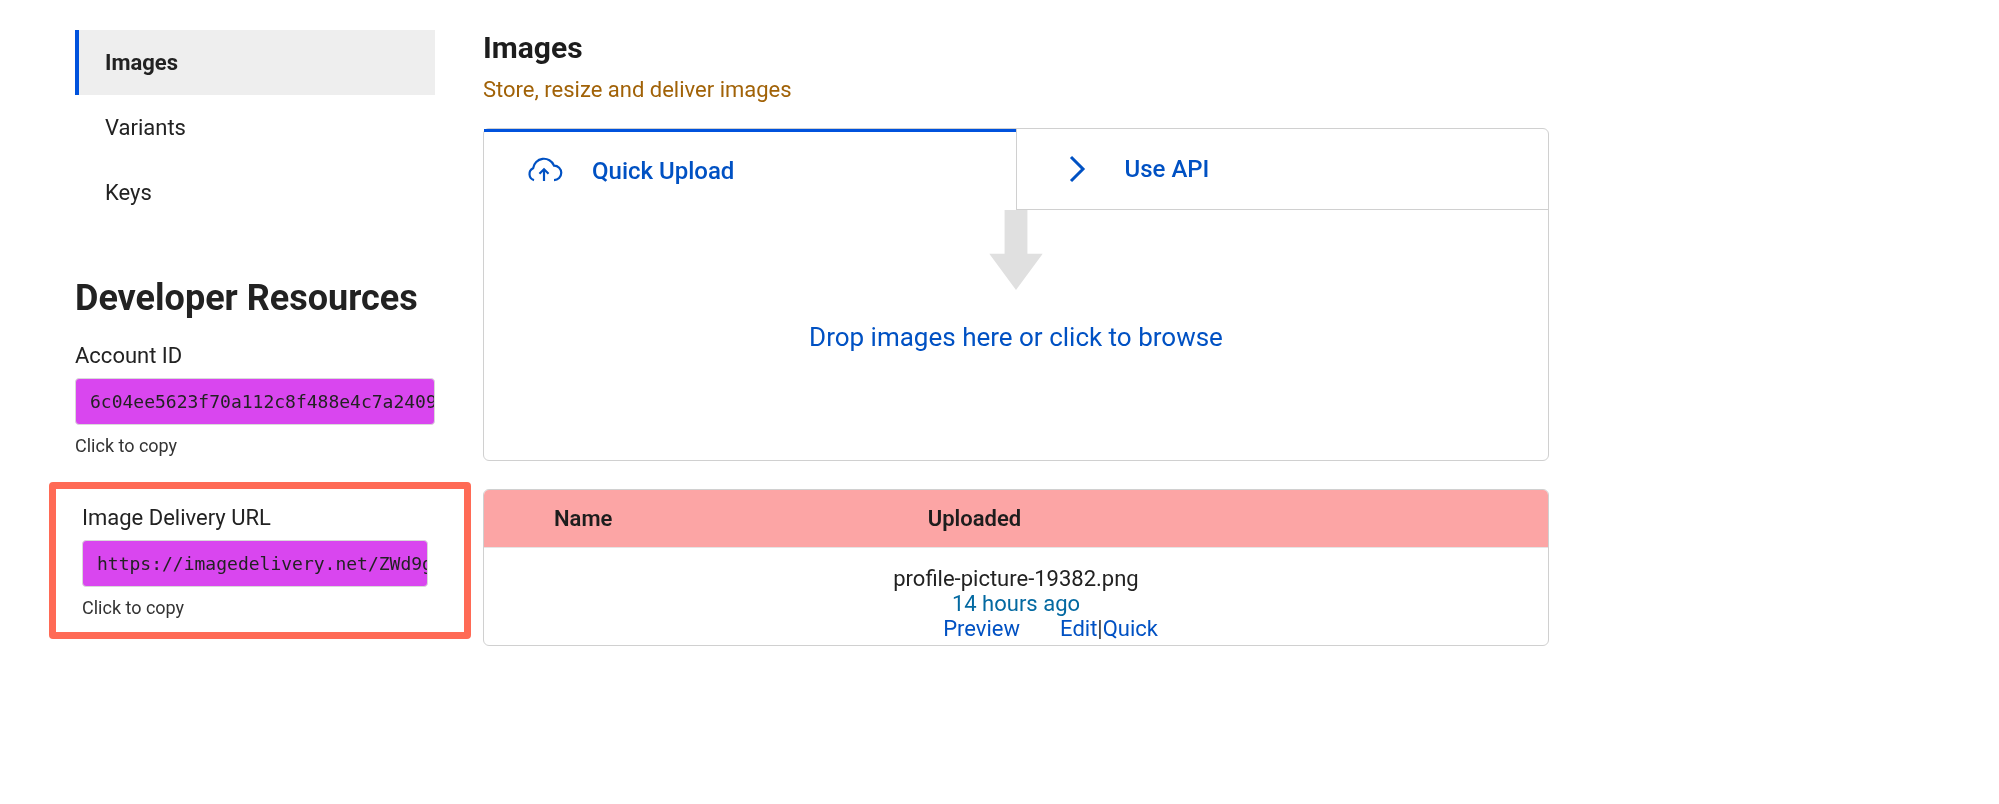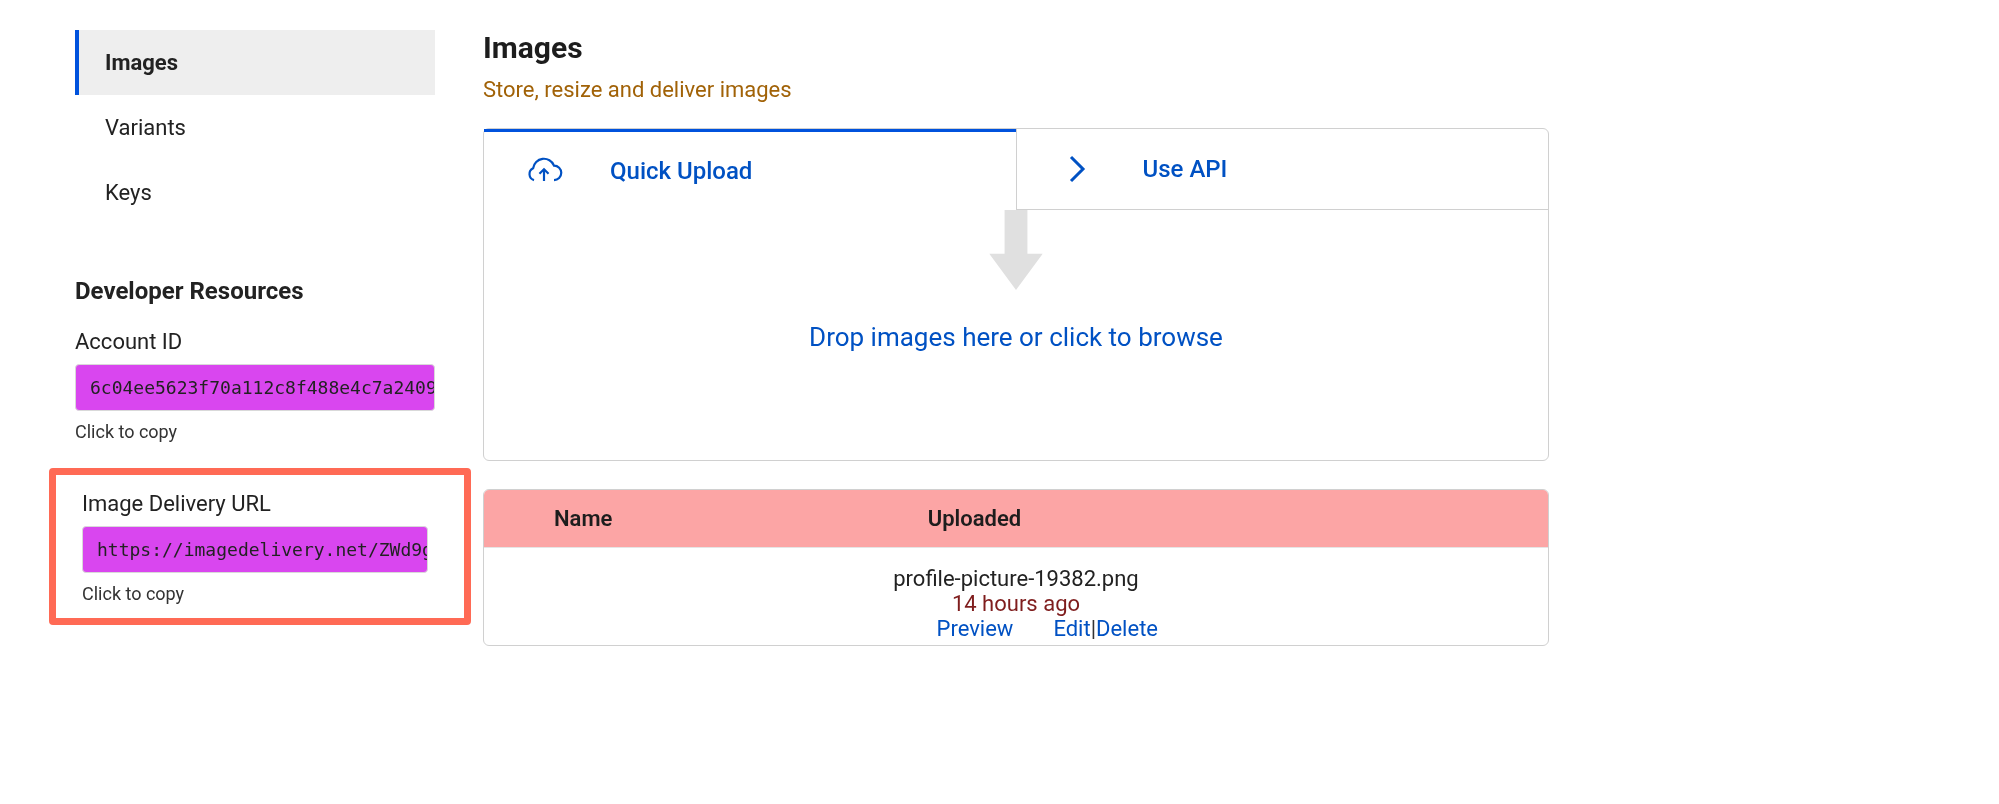--- a/index.html
+++ b/index.html
@@ -24,21 +24,21 @@
       cursor: pointer;
       border-left: 4px solid transparent;
     }
     .nav-item.active {
       background: #eeeeee;
       font-weight: 700;
       border-left: 4px solid #0052dd;
     }
     .dev-section { margin-top: 52px; }
     .dev-title {
-      font-size: 24px;
+      font-size: 36px;
       font-weight: 700;
       color: #222;
       margin-bottom: 24px;
     }
     .field-block { margin-bottom: 26px; }
     .field-label { font-size: 22px; color: #222; margin-bottom: 10px; }
     .field-input {
       width: 100%;
       border: 1px solid #d9d9d9;
       background: #d946ef;
@@ -70,21 +70,21 @@
     .upload-card {
       border: 1px solid #d0d0d0;
       border-radius: 6px;
       width: 100%;
     }
     .upload-tabs { display: flex; }
     .upload-tab {
       flex: 1;
       display: flex;
       align-items: center;
-      gap: 46px;
+      gap: 28px;
       padding: 22px 40px;
       cursor: pointer;
       font-size: 24px;
       font-weight: 500;
       color: #0051c3;
     }
     .upload-tab.active { border-top: 3px solid #0052dd; }
     .upload-tab:not(.active) {
       border-bottom: 1px solid #d0d0d0;
       border-left: 1px solid #d0d0d0;
@@ -116,21 +116,21 @@
     .col-uploaded { flex: 1.2; }
     .col-actions { width: 340px; display:flex; justify-content: flex-end; gap: 10px; padding-right: 28px;}
     .table-row {
       display: flex;
       align-items: center;
       padding: 18px 0 4px 0;
       font-size: 22px;
       flex-direction: column;
     }
     .row-name { flex: 1.6; color: #222; }
-    .row-uploaded { flex: 1.2; color: #7f1d1d; }
+    .row-uploaded { flex: 1.2; color: #0369a1; }
     .row-actions { width: 340px; display: flex; justify-content: flex-end; color: #0051c3; padding-right: 28px;}
     .link { color: #0051c3; cursor: pointer; }
     .sep { color: #333; }
   </style>
 </head>
 <body>
 
 <div class="container">
   <aside class="sidebar">
     <nav class="nav">
@@ -208,18 +208,18 @@
       </div>
       <div class="table-row">
         <div class="col-check"></div>
         <div class="row-name">profile-picture-19382.png</div>
         <div class="row-uploaded">14 hours ago</div>
         <div class="row-actions">
           <span class="link">Preview</span>
           <span style="width:40px;"></span>
           <span class="link">Edit</span>
           <span class="sep"> | </span>
-          <span class="link">Delete</span>
+          <span class="link">Quick</span>
         </div>
       </div>
     </div>
   </main>
 </div>
 
 </body></html>

